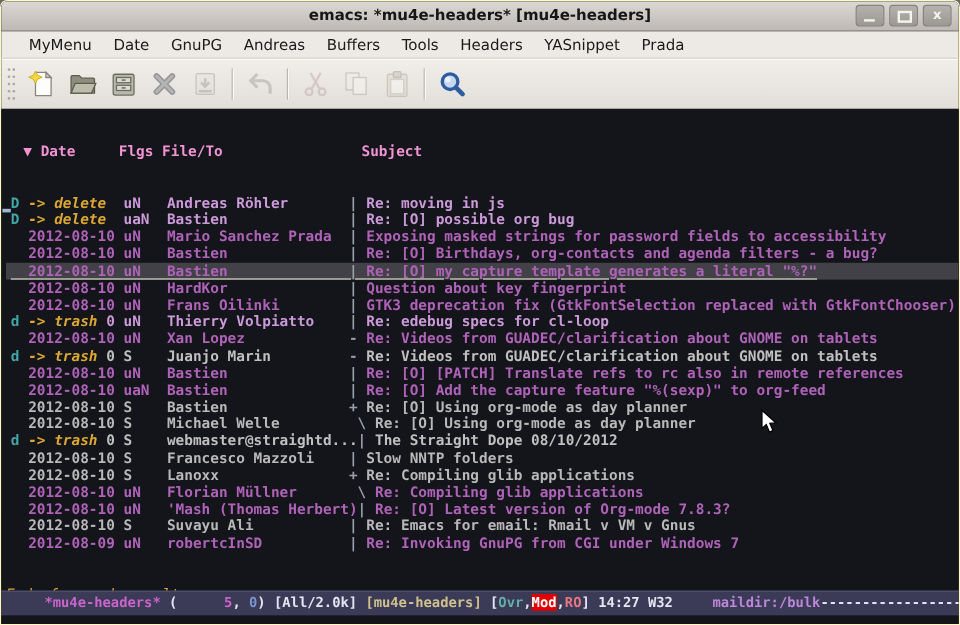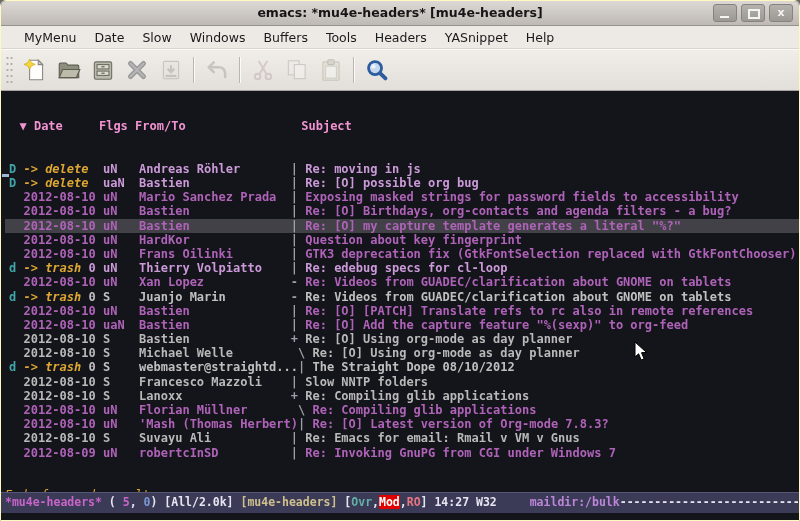--- a/index.html
+++ b/index.html
@@ -34,34 +34,34 @@
   .textarea{position:relative;height:401px;background:#14141b;overflow:hidden;
     font-family:"DejaVu Sans Mono","Liberation Mono",monospace;
     font-size:12px;font-weight:bold;line-height:14.2px;white-space:pre;}
   .hline{color:#f293d2;height:14px;line-height:14px;padding-left:4px;}
   .rows{padding-left:4px;}
   .row{height:14.2px;padding-left:4px;}
   .row.unread{color:#af63b8;}
   .row.read{color:#b9b9b9;}
   .row.marked-unread{color:#cb9ad8;}
   .row.marked-read{color:#c0c0c0;}
-  .row.current{background:#414147;
+  .row.current{background:#414147;text-decoration:underline;
     text-decoration-color:#dcdcc8;text-underline-offset:2px;text-decoration-thickness:1px;}
   .mk{color:#3fa7a7;}
   .odate{color:#dca732;font-style:italic;}
   .thr{color:#98a0a8;}
   .footer{color:#dca732;font-style:italic;font-weight:normal;padding-left:4px;height:14.2px;}
   .cursorbar{position:absolute;left:1px;width:7px;height:3px;background:#9db6d6;}
   
   .modeline{height:20px;background:#3b3b57;border-top:1px solid #565678;
     font-family:"DejaVu Sans Mono","Liberation Mono",monospace;
     font-size:11.5px;font-weight:bold;line-height:19px;color:#e6e6f2;
     padding-left:4px;white-space:pre;overflow:hidden;}
   .ml-plain{color:#e6e6f2;}
-  .ml-magenta{color:#c964c9;}
+  .ml-magenta{color:#c964c9;margin-left:32px;}
   .ml-blue{color:#7b96d2;}
   .ml-tan{color:#cfc08e;}
   .ml-teal{color:#62b0a8;}
   .ml-mod-badge{color:#ffffff;background:#e00000;text-align:center;}
   .ml-salmon{color:#e87680;}
   .ml-violet{color:#bd86d8;padding-left:26px;}
   
   .echo{height:12px;background:#14141b;}
   .pointer{position:absolute;z-index:50;}
 </style>
@@ -81,27 +81,27 @@
         </div>
       <div class="wbtn">
           <span class="g-close">x</span>
         </div>
     </div>
   </div>
 
   <div class="menubar">
       <span class="menu-item">MyMenu</span>
       <span class="menu-item">Date</span>
-      <span class="menu-item">Slow</span>
-      <span class="menu-item">Windows</span>
+      <span class="menu-item">GnuPG</span>
+      <span class="menu-item">Andreas</span>
       <span class="menu-item">Buffers</span>
       <span class="menu-item">Tools</span>
       <span class="menu-item">Headers</span>
       <span class="menu-item">YASnippet</span>
-      <span class="menu-item">Help</span>
+      <span class="menu-item">Prada</span>
     </div>
 
   <div class="toolbar">
     <svg class="handle" viewBox="0 0 9 30">
       <g fill="#aaa6a0">
         <circle cx="2.5" cy="3" r="1.1"></circle>
           <circle cx="6.5" cy="3" r="1.1"></circle>
         <circle cx="2.5" cy="9" r="1.1"></circle>
           <circle cx="6.5" cy="9" r="1.1"></circle>
         <circle cx="2.5" cy="15" r="1.1"></circle>
@@ -179,21 +179,21 @@
       <div class="tbtn">
         <svg width="26" height="26" viewBox="0 0 24 24">
           <circle cx="10.2" cy="10.2" r="6" fill="#c6d8ef" stroke="#2d5d9e" stroke-width="2.6"></circle>
           <circle cx="8.6" cy="8.6" r="2.2" fill="#e9f1fa" stroke="none"></circle>
           <path d="M14.8 14.8l5 5" stroke="#2d5d9e" stroke-width="3.6" stroke-linecap="round"></path>
         </svg>
       </div>
     </div>
 
   <div class="textarea">
-    <div class="hline"><span>  </span><span>▼ Date     </span><span>Flgs </span><span>From/To              </span><span>  Subject</span></div>
+    <div class="hline"><span>  </span><span>▼ Date     </span><span>Flgs </span><span>File/To              </span><span>  Subject</span></div>
     <div class="rows"><div class="row marked-unread"><span class="mk">D </span><span class="odate">-&gt; delete</span><span>  </span><span>uN   </span><span>Andreas Röhler       </span><span class="thr">| </span><span>Re: moving in js</span></div><div class="row marked-unread"><span class="mk">D </span><span class="odate">-&gt; delete</span><span>  </span><span>uaN  </span><span>Bastien              </span><span class="thr">| </span><span>Re: [O] possible org bug</span></div><div class="row unread"><span class="mk">  </span><span>2012-08-10 </span><span>uN   </span><span>Mario Sanchez Prada  </span><span class="thr">| </span><span>Exposing masked strings for password fields to accessibility</span></div><div class="row unread"><span class="mk">  </span><span>2012-08-10 </span><span>uN   </span><span>Bastien              </span><span class="thr">| </span><span>Re: [O] Birthdays, org-contacts and agenda filters - a bug?</span></div><div class="row unread current"><span class="mk">  </span><span>2012-08-10 </span><span>uN   </span><span>Bastien              </span><span class="thr">| </span><span>Re: [O] my capture template generates a literal "%?"</span></div><div class="row unread"><span class="mk">  </span><span>2012-08-10 </span><span>uN   </span><span>HardKor              </span><span class="thr">| </span><span>Question about key fingerprint</span></div><div class="row unread"><span class="mk">  </span><span>2012-08-10 </span><span>uN   </span><span>Frans Oilinki        </span><span class="thr">| </span><span>GTK3 deprecation fix (GtkFontSelection replaced with GtkFontChooser)</span></div><div class="row marked-unread"><span class="mk">d </span><span class="odate">-&gt; trash</span><span> 0 </span><span>uN   </span><span>Thierry Volpiatto    </span><span class="thr">| </span><span>Re: edebug specs for cl-loop</span></div><div class="row unread"><span class="mk">  </span><span>2012-08-10 </span><span>uN   </span><span>Xan Lopez            </span><span class="thr">- </span><span>Re: Videos from GUADEC/clarification about GNOME on tablets</span></div><div class="row marked-read"><span class="mk">d </span><span class="odate">-&gt; trash</span><span> 0 </span><span>S    </span><span>Juanjo Marin         </span><span class="thr">- </span><span>Re: Videos from GUADEC/clarification about GNOME on tablets</span></div><div class="row unread"><span class="mk">  </span><span>2012-08-10 </span><span>uN   </span><span>Bastien              </span><span class="thr">| </span><span>Re: [O] [PATCH] Translate refs to rc also in remote references</span></div><div class="row unread"><span class="mk">  </span><span>2012-08-10 </span><span>uaN  </span><span>Bastien              </span><span class="thr">| </span><span>Re: [O] Add the capture feature "%(sexp)" to org-feed</span></div><div class="row read"><span class="mk">  </span><span>2012-08-10 </span><span>S    </span><span>Bastien              </span><span class="thr">+ </span><span>Re: [O] Using org-mode as day planner</span></div><div class="row read"><span class="mk">  </span><span>2012-08-10 </span><span>S    </span><span>Michael Welle        </span><span class="thr"> \ </span><span>Re: [O] Using org-mode as day planner</span></div><div class="row marked-read"><span class="mk">d </span><span class="odate">-&gt; trash</span><span> 0 </span><span>S    </span><span>webmaster@straightd...</span><span class="thr">| </span><span>The Straight Dope 08/10/2012</span></div><div class="row read"><span class="mk">  </span><span>2012-08-10 </span><span>S    </span><span>Francesco Mazzoli    </span><span class="thr">| </span><span>Slow NNTP folders</span></div><div class="row read"><span class="mk">  </span><span>2012-08-10 </span><span>S    </span><span>Lanoxx               </span><span class="thr">+ </span><span>Re: Compiling glib applications</span></div><div class="row unread"><span class="mk">  </span><span>2012-08-10 </span><span>uN   </span><span>Florian Müllner      </span><span class="thr"> \ </span><span>Re: Compiling glib applications</span></div><div class="row unread"><span class="mk">  </span><span>2012-08-10 </span><span>uN   </span><span>'Mash (Thomas Herbert)</span><span class="thr">| </span><span>Re: [O] Latest version of Org-mode 7.8.3?</span></div><div class="row read"><span class="mk">  </span><span>2012-08-10 </span><span>S    </span><span>Suvayu Ali           </span><span class="thr">| </span><span>Re: Emacs for email: Rmail v VM v Gnus</span></div><div class="row unread"><span class="mk">  </span><span>2012-08-09 </span><span>uN   </span><span>robertcInSD          </span><span class="thr">| </span><span>Re: Invoking GnuPG from CGI under Windows 7</span></div></div>
     <div class="footer">End of search results</div>
     <div class="cursorbar" style="top:83px;"></div>
   </div>
 
   <div class="modeline"><span class="ml-magenta">*mu4e-headers*</span><span class="ml-plain"> ( </span><span class="ml-magenta">5</span><span class="ml-plain">, </span><span class="ml-blue">0</span><span class="ml-plain">) </span><span class="ml-plain">[All/2.0k] </span><span class="ml-tan">[mu4e-headers]</span><span class="ml-plain"> [</span><span class="ml-teal">Ovr</span><span class="ml-plain">,</span><span class="ml-mod-badge">Mod</span><span class="ml-plain">,</span><span class="ml-salmon">RO</span><span class="ml-plain">] </span><span class="ml-plain">14:27 W32 </span><span class="ml-violet">maildir:/bulk</span><span class="ml-plain">--------------------------------</span></div>
 
   <div class="echo"></div>
 
   <svg class="pointer" style="left:633px;top:340px;width:14px;height:21px;" viewBox="0 0 14 21">

